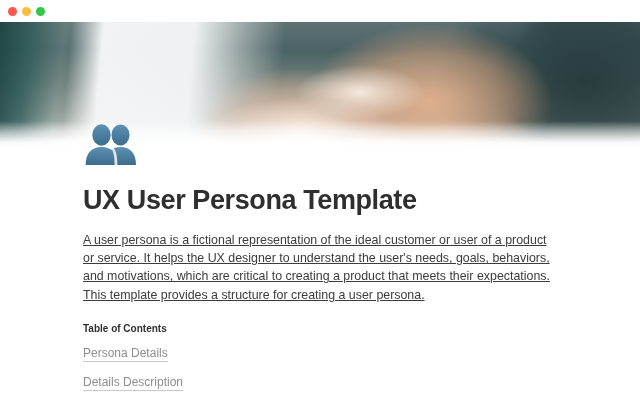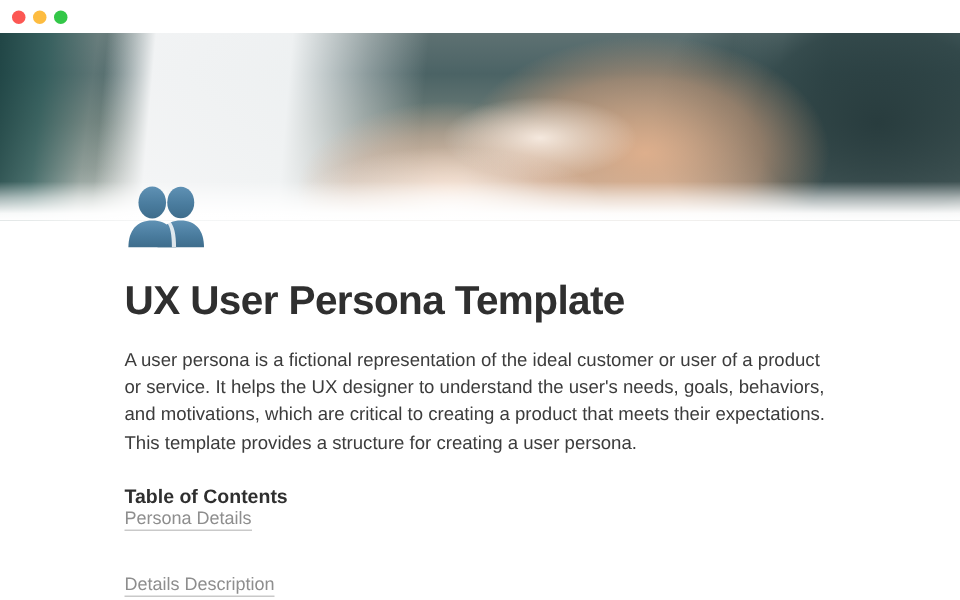--- a/index.html
+++ b/index.html
@@ -159,37 +159,38 @@
 
   #intro-paragraph {
     position: absolute;
     top: 84px;
     left: 83px;
     width: 474px;
     margin: 0;
     font-size: 12.4px;
     line-height: 18.2px;
     color: #3c3c3c;
+    text-decoration: underline;
   }
 
   #toc {
     position: absolute;
     top: 176px;
     left: 83px;
     width: 400px;
   }
   #toc-heading {
-    margin: 0 0 0 0;
-    font-size: 13px;
+    margin: 0 0 12px 0;
+    font-size: 10px;
     font-weight: bold;
     color: #2f2f2f;
   }
   .toc-link {
     display: block;
-    margin-bottom: 28px;
+    margin-bottom: 13px;
     font-size: 12px;
     color: #8e8e8e;
     text-decoration: none;
     border-bottom: 1px solid #c9c9c9;
     width: fit-content;
     padding-bottom: 1px;
     cursor: pointer;
   }
 </style>
 </head>

